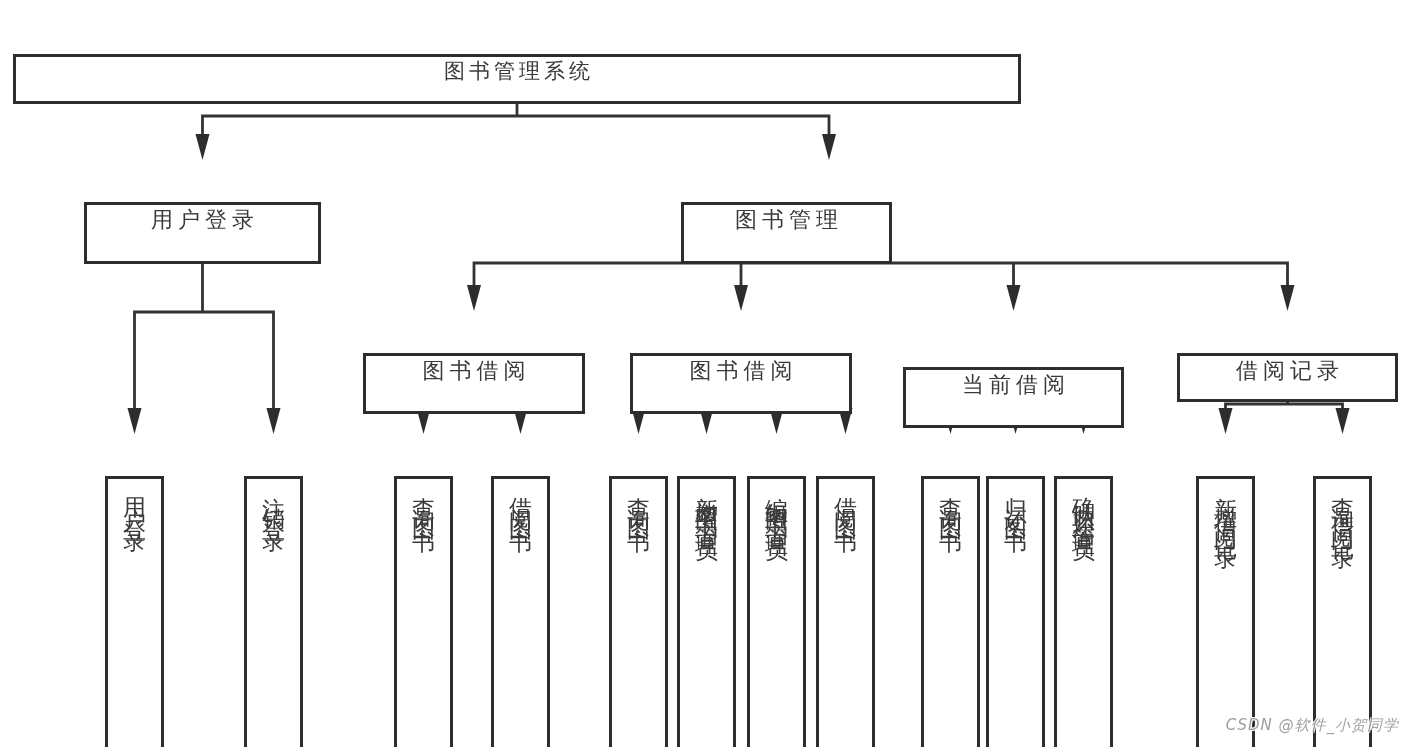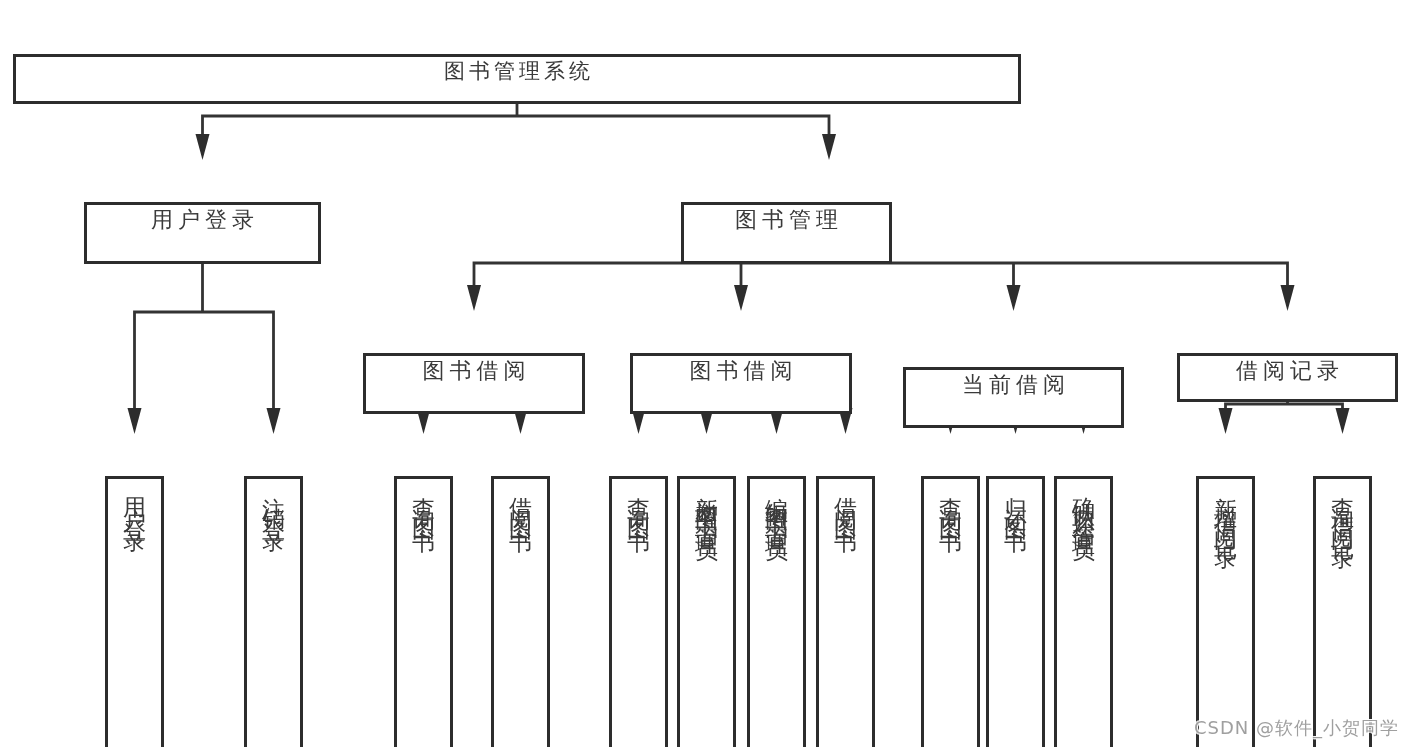--- a/index.html
+++ b/index.html
@@ -8,24 +8,24 @@
   #canvas{position:absolute;left:0;top:0;width:1405px;height:747px;background:#fff;}
   #wires{position:absolute;left:0;top:0;width:1405px;height:747px;z-index:1;}
   .node{position:absolute;box-sizing:border-box;background:#fff;border:3px solid #2d2d2d;
         display:flex;align-items:flex-start;justify-content:center;color:#3a3a3a;z-index:2;margin-top:40px;}
   .node.h span{font-size:22px;letter-spacing:5px;text-indent:5px;white-space:nowrap;}
   .node.h.root span{font-size:21px;letter-spacing:4px;text-indent:4px;}
   .node.v span{writing-mode:vertical-rl;font-size:23px;line-height:1;white-space:nowrap;}
   .node.v.sp4 span{letter-spacing:11px;}
   .node.v.sp6 span{letter-spacing:10px;}
   .node.v.sp9 span{letter-spacing:6px;}
-  #watermark{position:absolute;right:6px;top:716px;z-index:5;font-size:18px;
+  #watermark{position:absolute;right:6px;top:716px;z-index:5;font-size:15px;
              color:rgba(154,154,154,0.95);letter-spacing:1px;white-space:nowrap;
              text-shadow:-1px -1px 0 rgba(255,255,255,.85),1px -1px 0 rgba(255,255,255,.85),
-                         -1px 1px 0 rgba(255,255,255,.85),1px 1px 0 rgba(255,255,255,.85);}
+                         -1px 1px 0 rgba(255,255,255,.85),1px 1px 0 rgba(255,255,255,.85);font-style:italic;}
 </style>
 </head>
 <body>
 
 <div id="canvas">
 
   <svg id="wires" viewBox="0 0 1405 747" fill="none">
     <g stroke="#333" stroke-width="2.8" fill="none">
       <path d="M517,64 V116 M202.5,138 V116 H829 V138"></path>
       <path d="M202.5,224 V312 M134.5,412 V312 H273.5 V412"></path>

